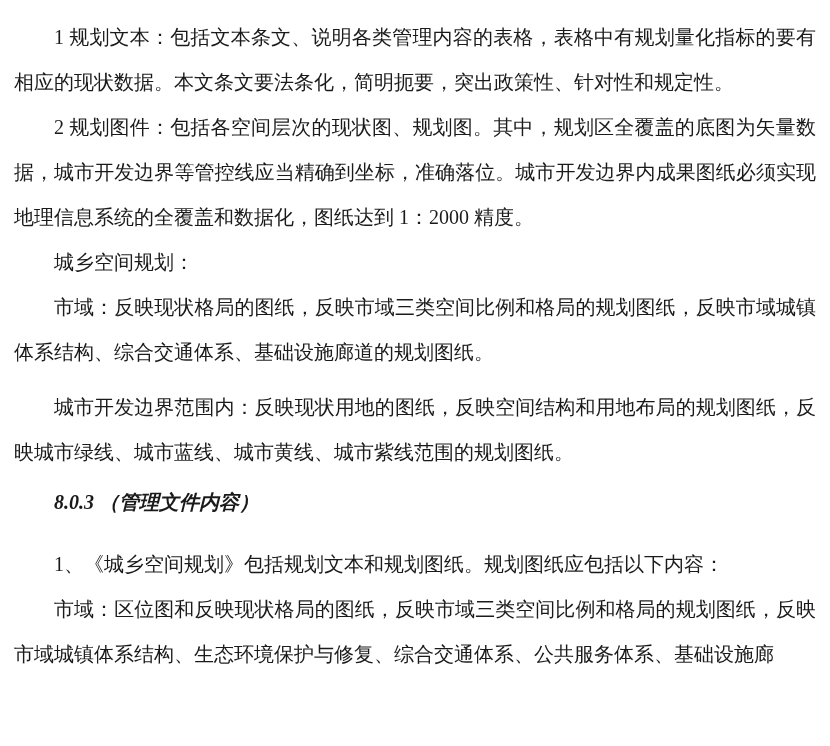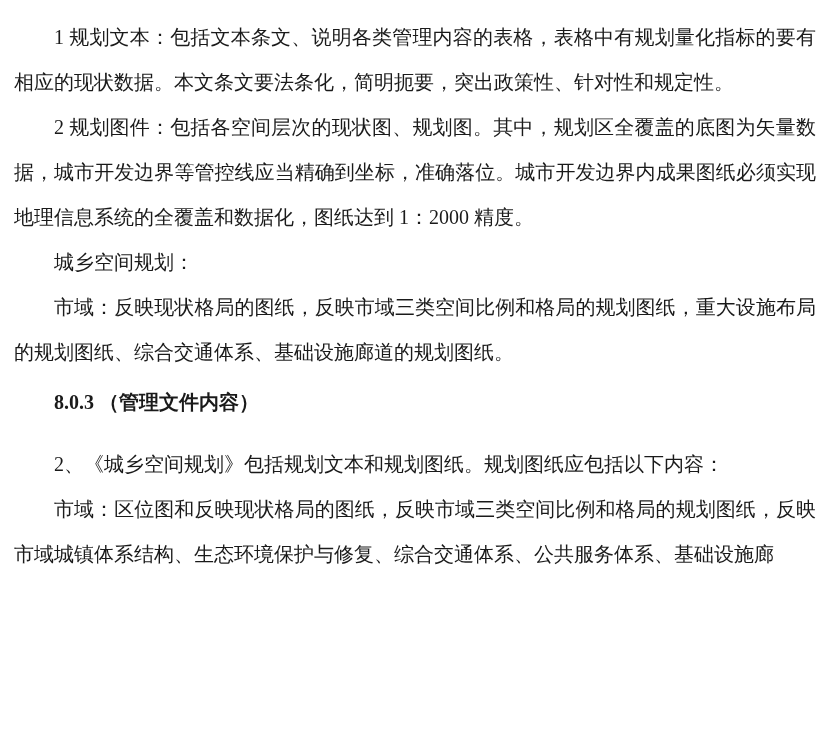--- a/index.html
+++ b/index.html
@@ -31,34 +31,36 @@
     word-break: break-all;
   }
   .doc p.space-before {
     margin-top: 10px;
   }
   .doc p.heading {
     font-weight: 700;
     margin-top: 5px;
     margin-bottom: 17px;
     text-align: left;
+    font-style: italic;
   }
 </style>
 </head>
 <body>
 
 <div class="doc">
   <p>1 规划文本：包括文本条文、说明各类管理内容的表格，表格中有规划量化指标的要有相应的现状数据。本文条文要法条化，简明扼要，突出政策性、针对性和规定性。</p>
 
   <p>2 规划图件：包括各空间层次的现状图、规划图。其中，规划区全覆盖的底图为矢量数据，城市开发边界等管控线应当精确到坐标，准确落位。城市开发边界内成果图纸必须实现地理信息系统的全覆盖和数据化，图纸达到 1：2000 精度。</p>
 
   <p>城乡空间规划：</p>
 
-  <p>市域：反映现状格局的图纸，反映市域三类空间比例和格局的规划图纸，重大设施布局的规划图纸、综合交通体系、基础设施廊道的规划图纸。</p>
+  <p>市域：反映现状格局的图纸，反映市域三类空间比例和格局的规划图纸，反映市域城镇体系结构、综合交通体系、基础设施廊道的规划图纸。</p>
 
 
+  <p class="space-before">城市开发边界范围内：反映现状用地的图纸，反映空间结构和用地布局的规划图纸，反映城市绿线、城市蓝线、城市黄线、城市紫线范围的规划图纸。</p>
 
   <p class="heading">8.0.3 （管理文件内容）</p>
 
-  <p>2、《城乡空间规划》包括规划文本和规划图纸。规划图纸应包括以下内容：</p>
+  <p>1、《城乡空间规划》包括规划文本和规划图纸。规划图纸应包括以下内容：</p>
 
   <p>市域：区位图和反映现状格局的图纸，反映市域三类空间比例和格局的规划图纸，反映市域城镇体系结构、生态环境保护与修复、综合交通体系、公共服务体系、基础设施廊</p>
 </div>
 
 </body></html>

